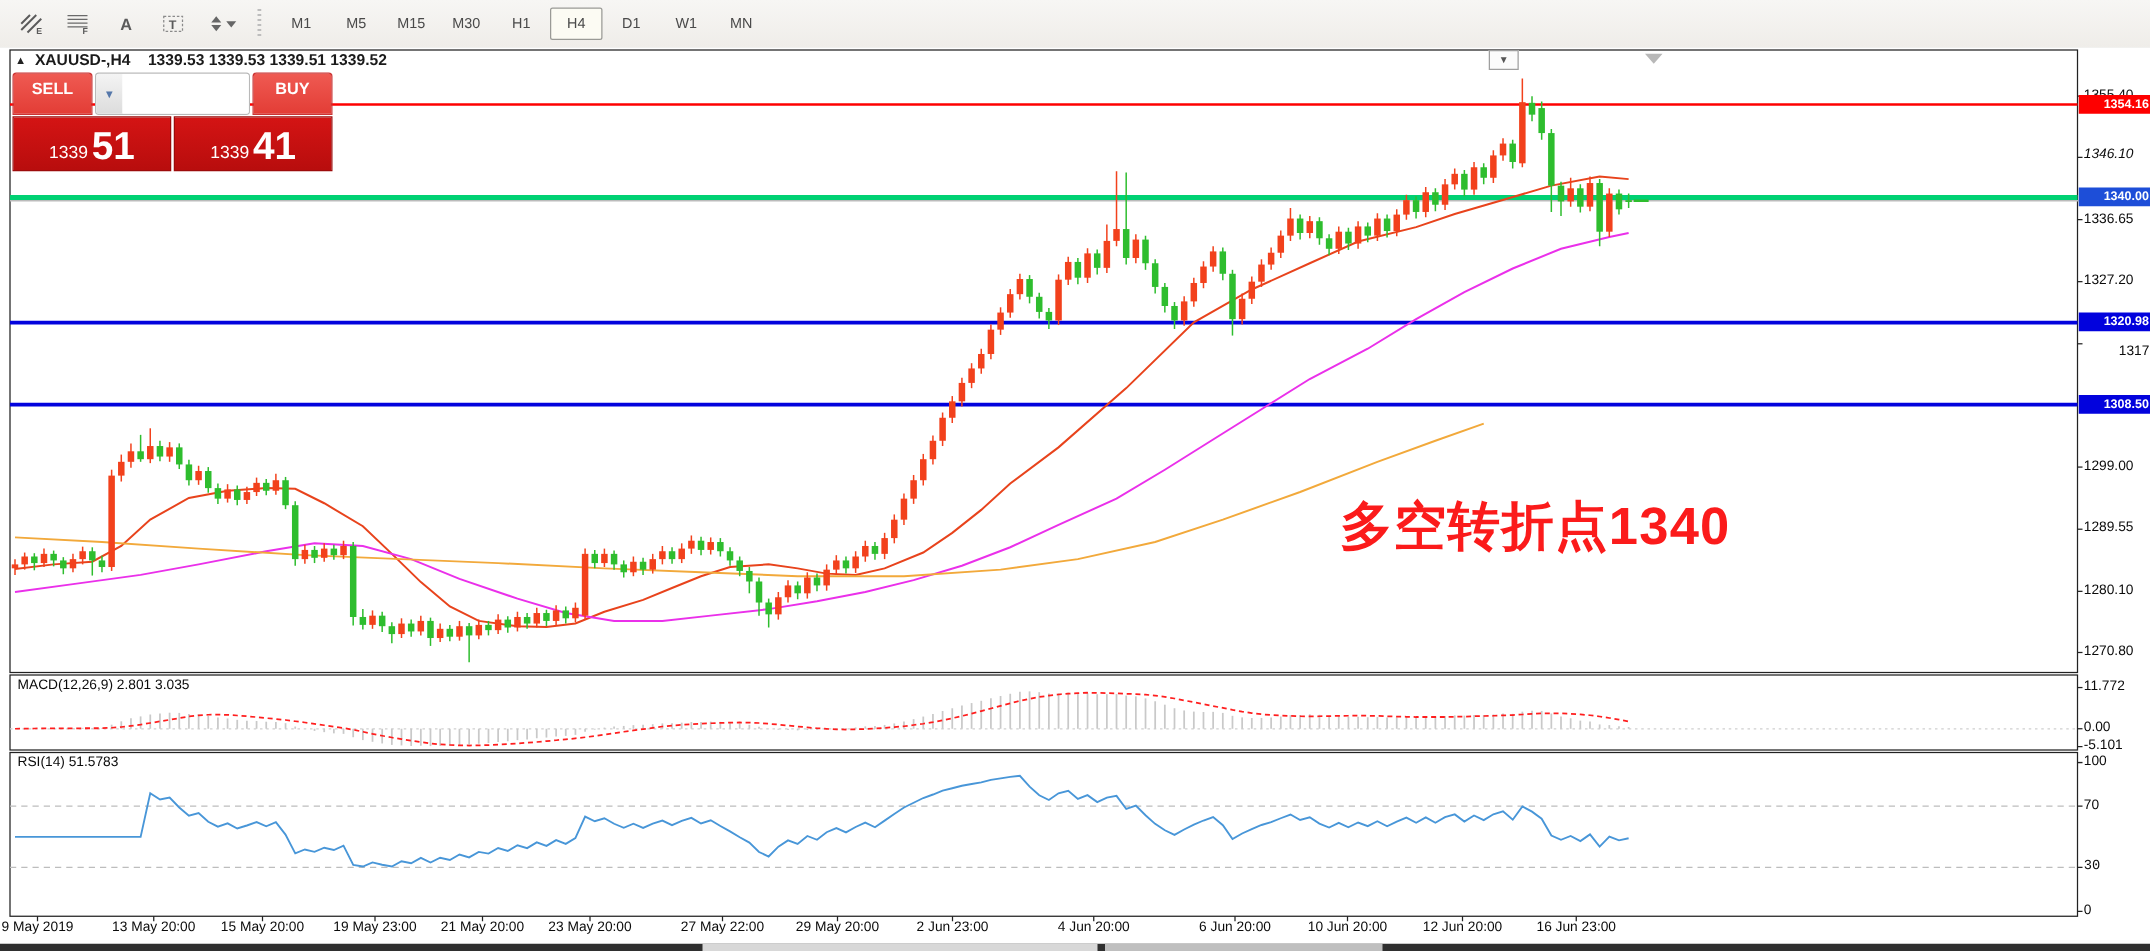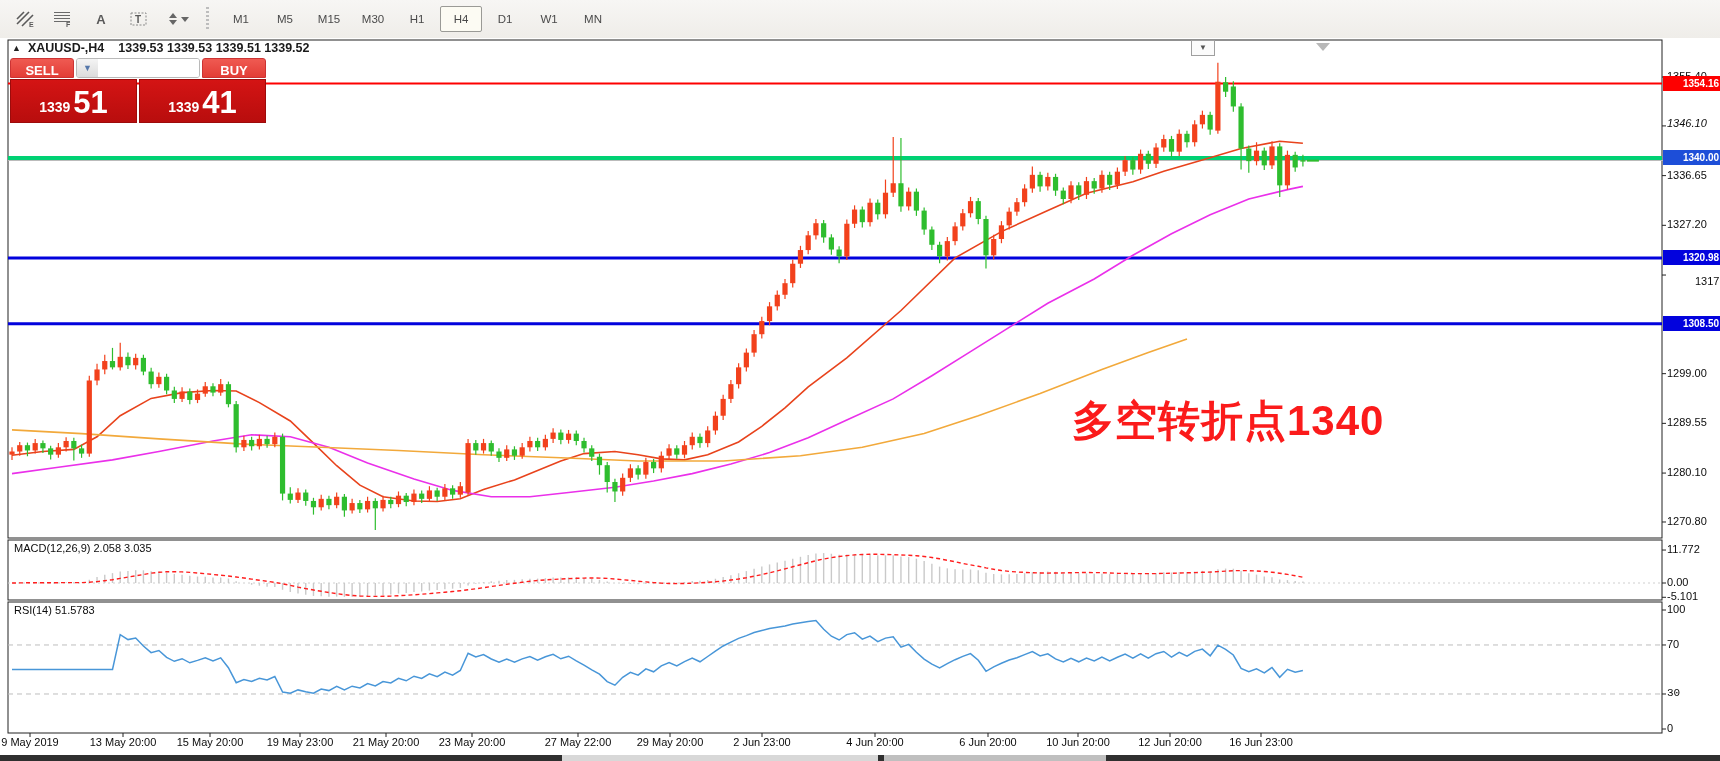--- a/index.html
+++ b/index.html
@@ -26,32 +26,32 @@
              font-size:12.5px;font-weight:bold;color:#1a1a1a;}
   #title-row .tri{font-size:9px;margin-right:7px;color:#222;}
   #title-row .ohlc{margin-left:14px;font-weight:bold;}
   #mini-dd{position:absolute;left:1191px;top:2px;width:22px;height:14px;background:#fbfbfb;
            border:1px solid #9f9f9f;color:#555;font-size:8px;line-height:13px;text-align:center;}
   #scroll-tri{position:absolute;left:1316px;top:5px;width:0;height:0;
               border-left:7px solid transparent;border-right:7px solid transparent;
               border-top:8px solid #b8b8b8;}
   
   #trade{position:absolute;left:10px;top:20px;width:256px;}
-  #trade .r1{display:flex;height:20px;}
+  #trade .r1{display:flex;height:34px;}
   .tp-btn{flex:0 0 62px;background:linear-gradient(#ef5a52,#e33d36);color:#fff;border:1px solid #c33;
           border-radius:3px 3px 0 0;font-size:13px;font-weight:bold;text-align:center;line-height:24px;}
   #vol{flex:1;display:flex;margin:0 2px;background:#fff;border:1px solid #b9b9b9;border-radius:3px;overflow:hidden;}
   #vol .sp{width:22px;background:linear-gradient(#f4f4f4,#dcdcdc);border:0;color:#5577aa;font-size:9px;}
   #vol input{flex:1;border:0;outline:none;text-align:right;font-size:14px;padding-right:6px;
              font-family:"Liberation Sans",sans-serif;color:#111;}
   #trade .r2{display:flex;height:44px;margin-top:1px;}
   .quote{flex:1;background:linear-gradient(#d41414,#b80d0d);color:#fff;display:flex;align-items:flex-end;
          justify-content:center;padding-bottom:4px;border:1px solid #9d0b0b;}
   .quote+.quote{margin-left:2px;}
-  .quote .small{font-size:14px;font-weight:bold;margin-right:3px;line-height:22px;}
+  .quote .small{font-size:14px;font-weight:normal;margin-right:3px;line-height:22px;}
   .quote .big{font-size:31px;font-weight:bold;line-height:30px;}
   
   .axlabel{position:absolute;left:1667px;font-size:11px;color:#0b0b0b;white-space:nowrap;}
   .axbadge{position:absolute;left:1663px;width:76px;height:15px;font-size:10px;font-weight:bold;
            color:#fff;text-align:center;line-height:15px;}
   .panelabel{position:absolute;left:14px;font-size:11px;color:#0b0b0b;}
   .timelabel{position:absolute;top:698px;font-size:11px;color:#0b0b0b;white-space:nowrap;transform:translateX(-50%);}
   
   #annot{position:absolute;left:1072px;top:355px;font-size:42px;font-weight:bold;color:#fb1b1b;
          font-family:"Liberation Sans",sans-serif;letter-spacing:1px;}
@@ -694,21 +694,21 @@
       </div>
       <div class="quote">
         <span class="small">1339</span>
         <span class="big">41</span>
       </div>
     </div>
   </div>
 
   <div id="annot">多空转折点1340</div>
 
-  <div class="panelabel" style="top:504px">MACD(12,26,9) 2.058 3.035</div>
+  <div class="panelabel" style="top:504px">MACD(12,26,9) 2.801 3.035</div>
   <div class="panelabel" style="top:566px">RSI(14) 51.5783</div>
 
   <div id="axis-labels">
       <div class="axlabel" style="top: 31.996px;">1355.40</div>
       <div class="axlabel" style="top: 79px; font-style: italic;">1346.10</div>
       <div class="axlabel" style="top: 130.621px;">1336.65</div>
       <div class="axlabel" style="top: 180.328px;">1327.20</div>
       <div class="axlabel" style="top: 237px; margin-left: 28px;">1317.75</div>
       <div class="axlabel" style="top: 328.66px;">1299.00</div>
       <div class="axlabel" style="top: 378.367px;">1289.55</div>

